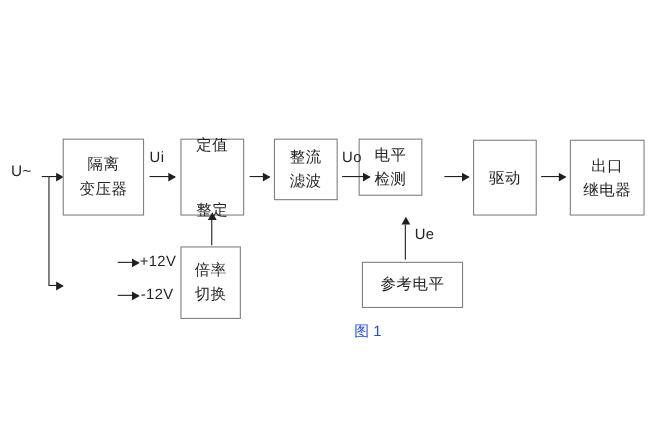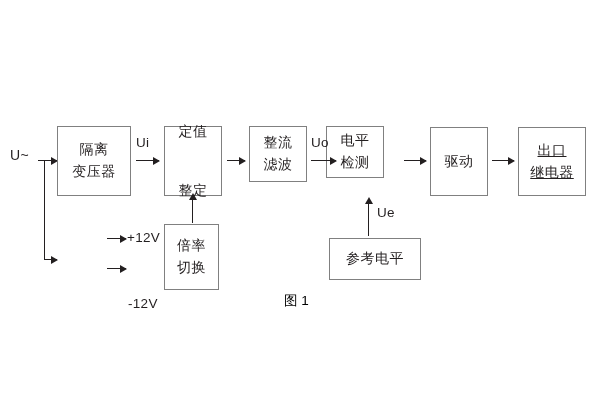--- a/index.html
+++ b/index.html
@@ -34,23 +34,24 @@
   .lbl {
     position: absolute;
     color: #231f20;
     font-size: 13.5px;
     white-space: nowrap;
     letter-spacing: 0.3px;
   }
   .lbl.big { font-size: 14px; }
   .caption {
     position: absolute;
-    color: #000000;
+    color: #1d4ed8;
     font-size: 13.5px;
     white-space: nowrap;
+    margin-left: 38px;
   }
   
   .arrow-h {
     position: absolute;
     height: 0;
     border-top: 1.3px solid #231f20;
   }
   .arrow-h::after {
     content: "";
     position: absolute;
@@ -118,21 +119,21 @@
 
   <div class="box" style="left:326px; top:126px; width:58px; height:52px;">
     <span class="ln">电平</span>
     <span class="ln">检测</span>
   </div>
 
   <div class="box" style="left:430px; top:127px; width:58px; height:69px;">
     <span class="ln">驱动</span>
   </div>
 
-  <div class="box" style="left:518px; top:127px; width:68px; height:69px;text-decoration:underline;">
+  <div class="box" style="left:518px; top:127px; width:68px; height:69px;">
     <span class="ln">出口</span>
     <span class="ln">继电器</span>
   </div>
 
 
   <div class="box" style="left:164px; top:224px; width:55px; height:66px;">
     <span class="ln">倍率</span>
     <span class="ln">切换</span>
   </div>
 
@@ -146,21 +147,21 @@
   <div class="arrow-h" style="left:404px; top:160px; width:22px;"></div>
   <div class="arrow-h" style="left:492px; top:160px; width:22px;"></div>
 
   <div class="lbl" style="left:136px; top:135px;">Ui</div>
   <div class="lbl" style="left:311px; top:135px;">Uo</div>
 
   <div class="arrow-h" style="left:107px; top:238px; width:19px;"></div>
   <div class="lbl" style="left:127px; top:230px;">+12V</div>
 
   <div class="arrow-h" style="left:107px; top:268px; width:19px;"></div>
-  <div class="lbl" style="left:128px; top:260px;margin-top:36px;">-12V</div>
+  <div class="lbl" style="left:128px; top:260px;">-12V</div>
 
   <div class="arrow-v" style="left:192px; top:200px; height:23px;"></div>
 
   <div class="arrow-v" style="left:368px; top:204px; height:32px;"></div>
   <div class="lbl" style="left:377px; top:205px;">Ue</div>
 
   <div class="caption" style="left:284px; top:292px;">图 1</div>
 
 </div>
 

